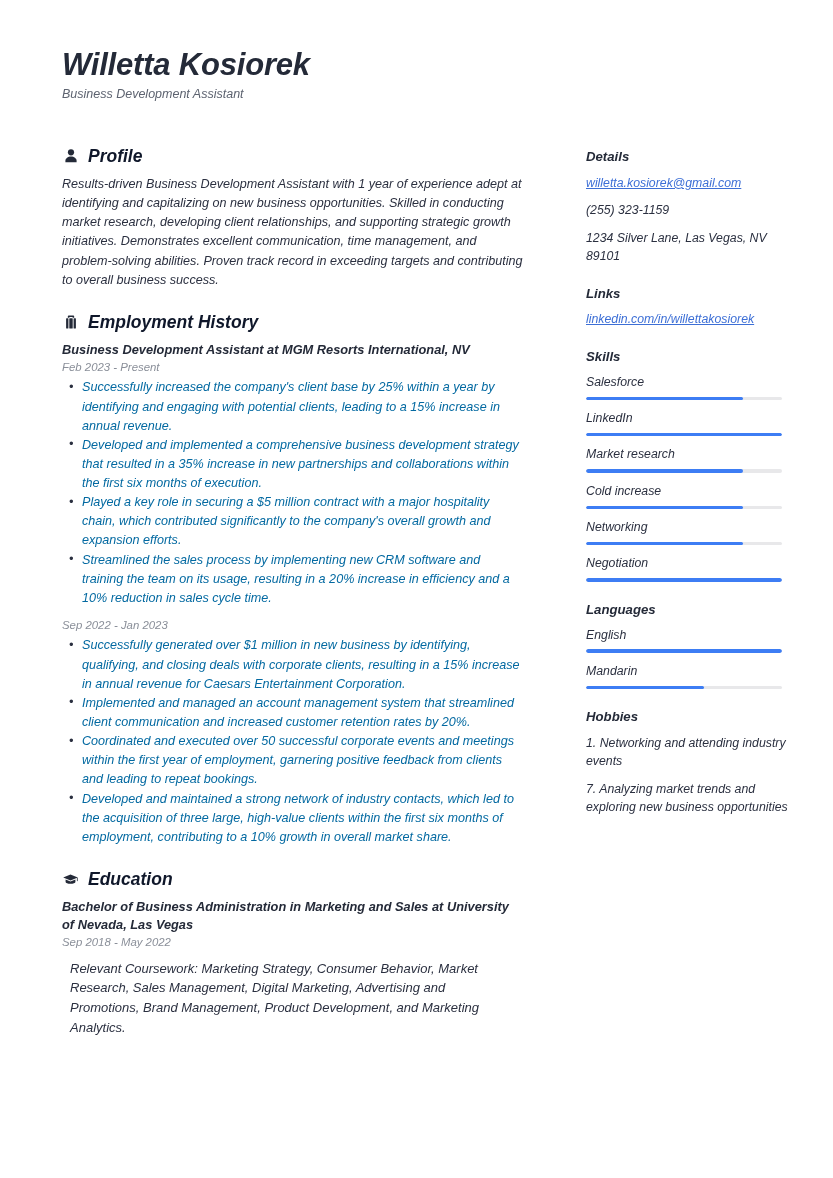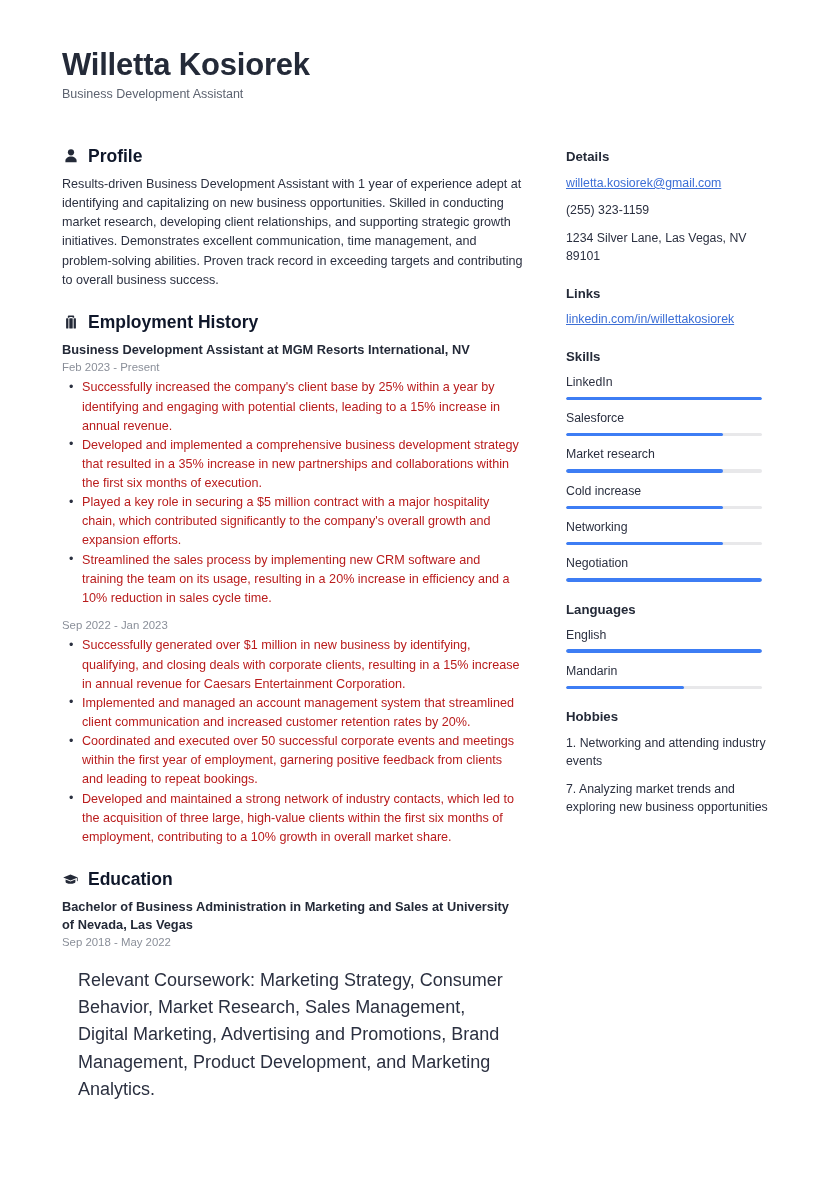--- a/index.html
+++ b/index.html
@@ -14,20 +14,21 @@
     color: #2b3040;
     -webkit-font-smoothing: antialiased;
   }
   .page {
     position: relative;
     width: 727px;
     height: 1178px;
     box-sizing: border-box;
     padding: 48px 62px 8px 62px;
     background: #ffffff;
+    font-style: italic;
   }
 
   
   .header { margin-bottom: 44px; }
   .full-name {
     font-size: 31px;
     font-weight: 700;
     letter-spacing: -0.2px;
     color: #242a38;
     line-height: 1.12;
@@ -43,21 +44,21 @@
 
   
   .body-cols {
     display: flex;
     align-items: flex-start;
   }
   .col-main { width: 462px; flex: 0 0 462px; }
   .col-side {
     width: 205px;
     flex: 0 0 205px;
-    margin-left: 42px;
+    margin-left: 62px;
     padding-top: 3px;
   }
 
   
   .section { margin-bottom: 22px; }
   .section-head {
     display: flex;
     align-items: center;
     gap: 9px;
     margin-bottom: 8px;
@@ -98,35 +99,35 @@
     line-height: 1.42;
     margin: 0 0 1px 0;
   }
   .entry-date {
     font-size: 11.4px;
     color: #8a8f99;
     line-height: 1.35;
     margin: 0 0 3px 0;
   }
   .entry-desc {
-    font-size: 18px;
+    font-size: 13px;
     line-height: 1.52;
     color: #2b3040;
-    margin: 16px;
+    margin: 8px;
   }
   ul.bullets {
     margin: 0;
     padding-left: 20px;
     list-style: none;
   }
   ul.bullets li {
     position: relative;
     font-size: 12.6px;
     line-height: 1.52;
-    color: #b91c1c;
+    color: #0369a1;
     margin-bottom: 0px;
   }
   ul.bullets li::before {
     content: "\2022";
     position: absolute;
     left: -13px;
     top: -0.5px;
     font-size: 12.6px;
     color: #2b3040;
   }
@@ -287,29 +288,29 @@
 
       <div class="side-block">
         <div class="side-title">Links</div>
         <a class="side-link" href="#">linkedin.com/in/willettakosiorek</a>
       </div>
 
       <div class="side-block">
         <div class="side-title">Skills</div>
 
         <div class="skill-row">
+          <div class="skill-label">Salesforce</div>
+          <div class="skill-track">
+            <div class="skill-fill" style="width: 80%;"></div>
+          </div>
+        </div>
+        <div class="skill-row">
           <div class="skill-label">LinkedIn</div>
           <div class="skill-track">
             <div class="skill-fill" style="width: 100%;"></div>
-          </div>
-        </div>
-        <div class="skill-row">
-          <div class="skill-label">Salesforce</div>
-          <div class="skill-track">
-            <div class="skill-fill" style="width: 80%;"></div>
           </div>
         </div>
         <div class="skill-row">
           <div class="skill-label">Market research</div>
           <div class="skill-track">
             <div class="skill-fill" style="width: 80%;"></div>
           </div>
         </div>
         <div class="skill-row">
           <div class="skill-label">Cold increase</div>

